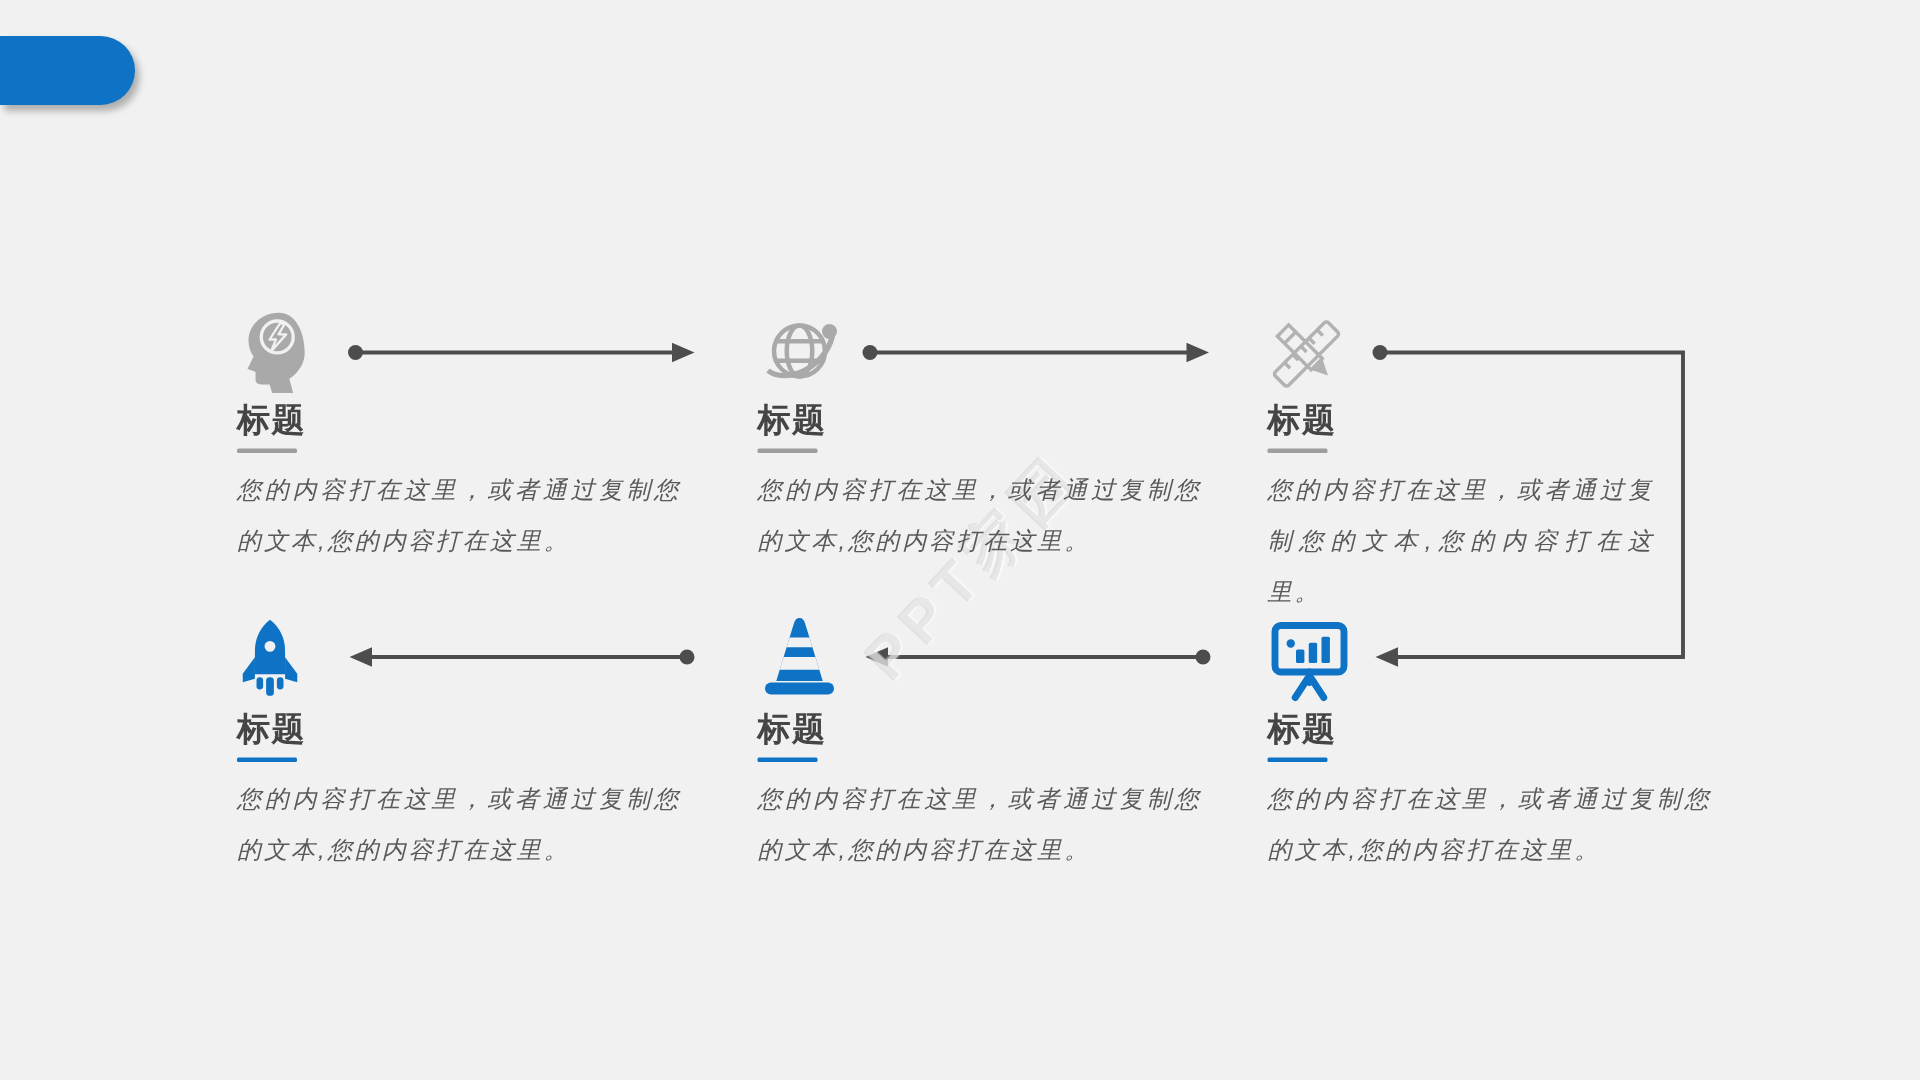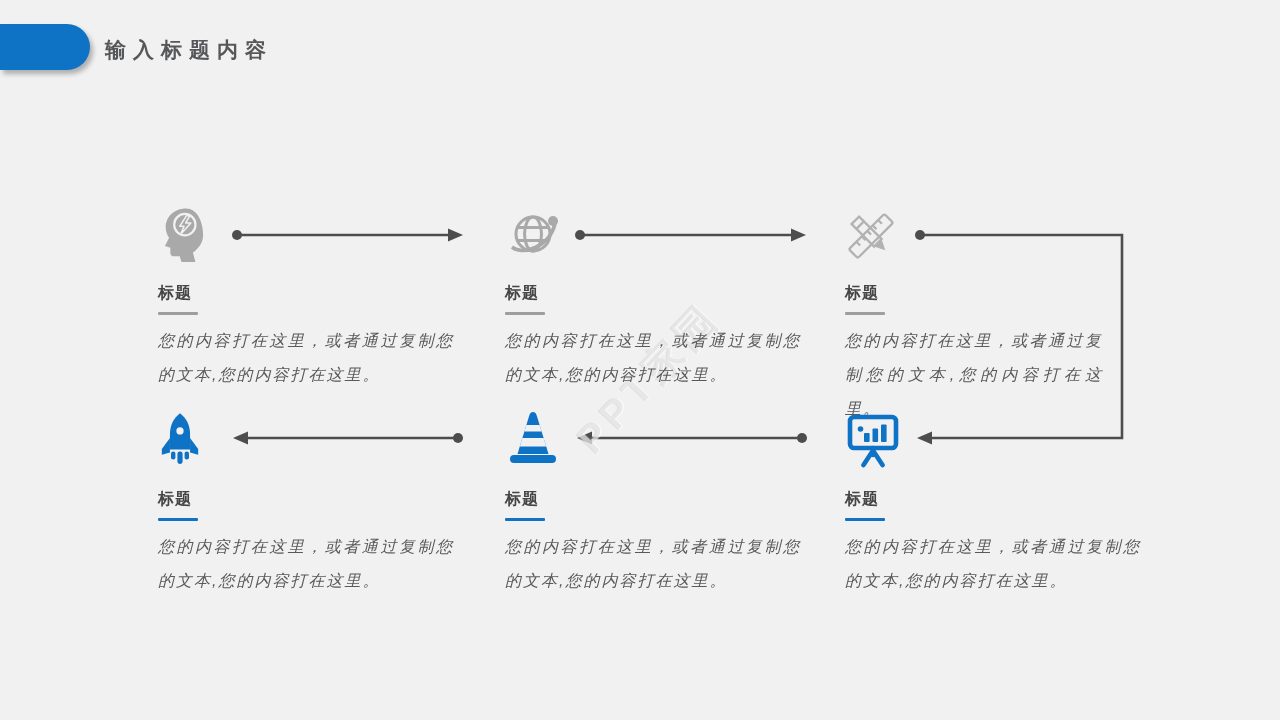--- a/index.html
+++ b/index.html
@@ -31,35 +31,34 @@
 
   
   .block{position:absolute;display:flex;flex-direction:column;align-items:flex-start;}
   .b1{left:158px;top:204px;width:296px;}
   .b2{left:505px;top:204px;width:296px;}
   .b3{left:845px;top:204px;width:258px;}
   .b4{left:158px;top:410px;width:296px;}
   .b5{left:505px;top:410px;width:296px;}
   .b6{left:845px;top:410px;width:296px;}
   .icon-box{height:58px;display:flex;align-items:flex-end;}
-  .block-title{margin-top:19px;font-size:16px;line-height:24px;font-weight:700;
+  .block-title{margin-top:6px;font-size:22px;line-height:24px;font-weight:700;
     color:var(--title-gray);letter-spacing:1px;}
   .rule{width:40px;height:3px;margin-top:7px;border-radius:1px;}
   .rule-gray{background:#9e9e9e;}
   .rule-blue{background:var(--blue);}
   .block-body{margin-top:9px;font-size:16px;line-height:34px;letter-spacing:2px;
     color:var(--body-gray);word-break:break-all;text-align:justify;font-style:italic;}
 </style>
 </head>
 <body>
 
 <div class="slide">
 
   <div class="pill"></div>
-  <h1 class="page-title">输入标题内容</h1>
 
   <svg class="arrows" width="1280" height="720" viewBox="0 0 1280 720">
     <g stroke="#4d4d4d" stroke-width="2.6" fill="#4d4d4d">
 
       <g>
         <circle cx="237" cy="235" r="5" stroke="none"></circle>
         <line x1="237" y1="235" x2="450" y2="235"></line>
         <polygon points="463,235 448,228.5 448,241.5" stroke="none"></polygon>
       </g>
 

